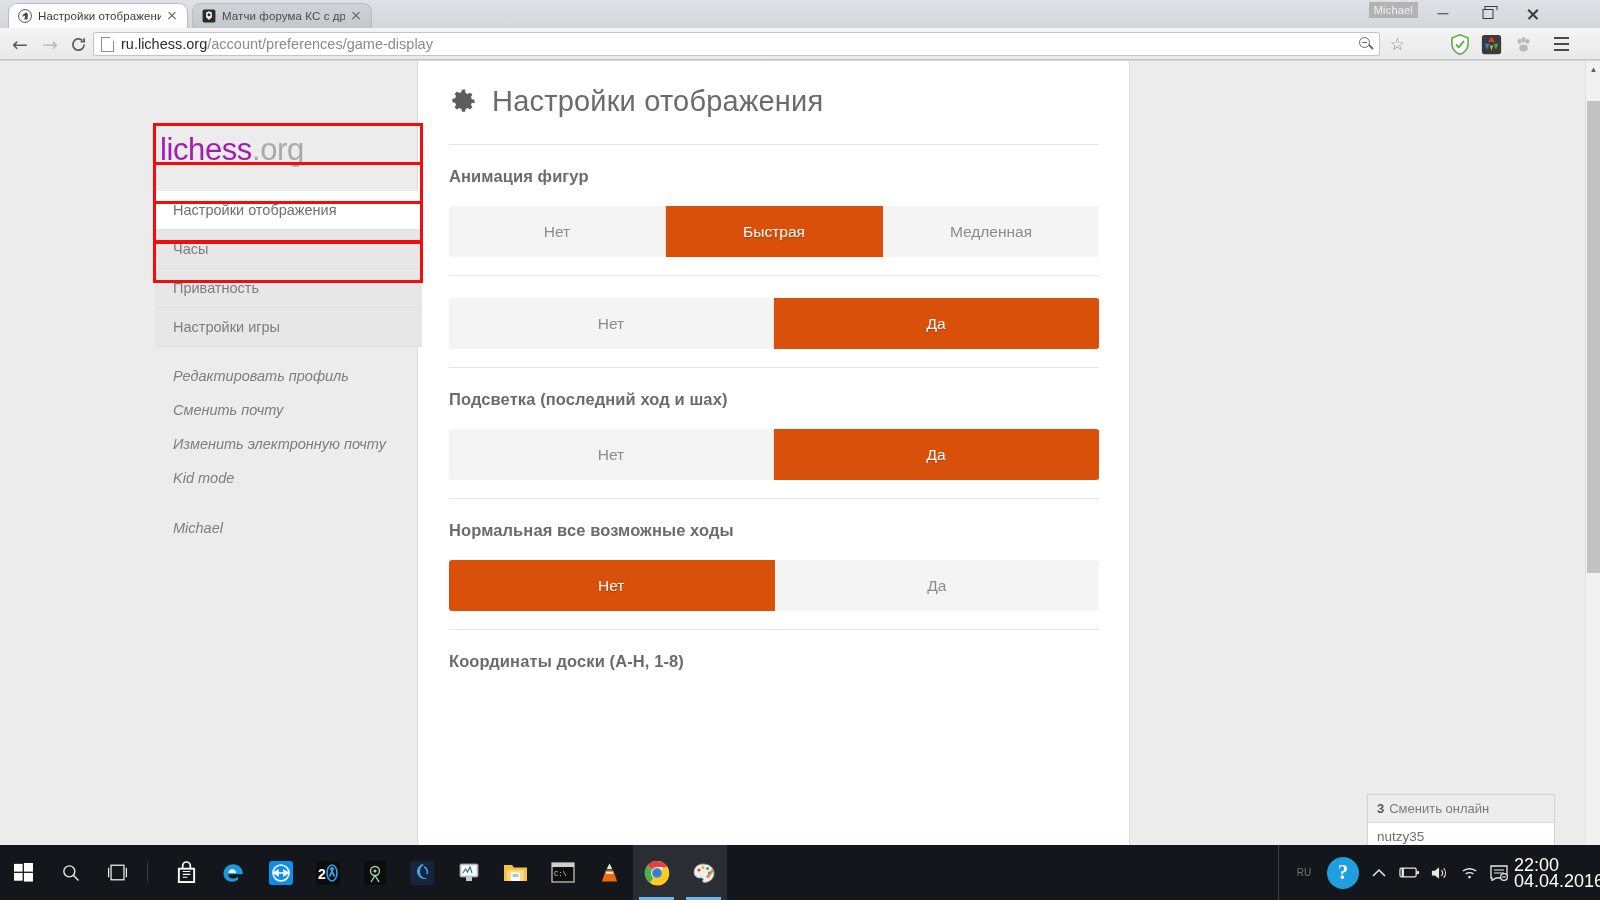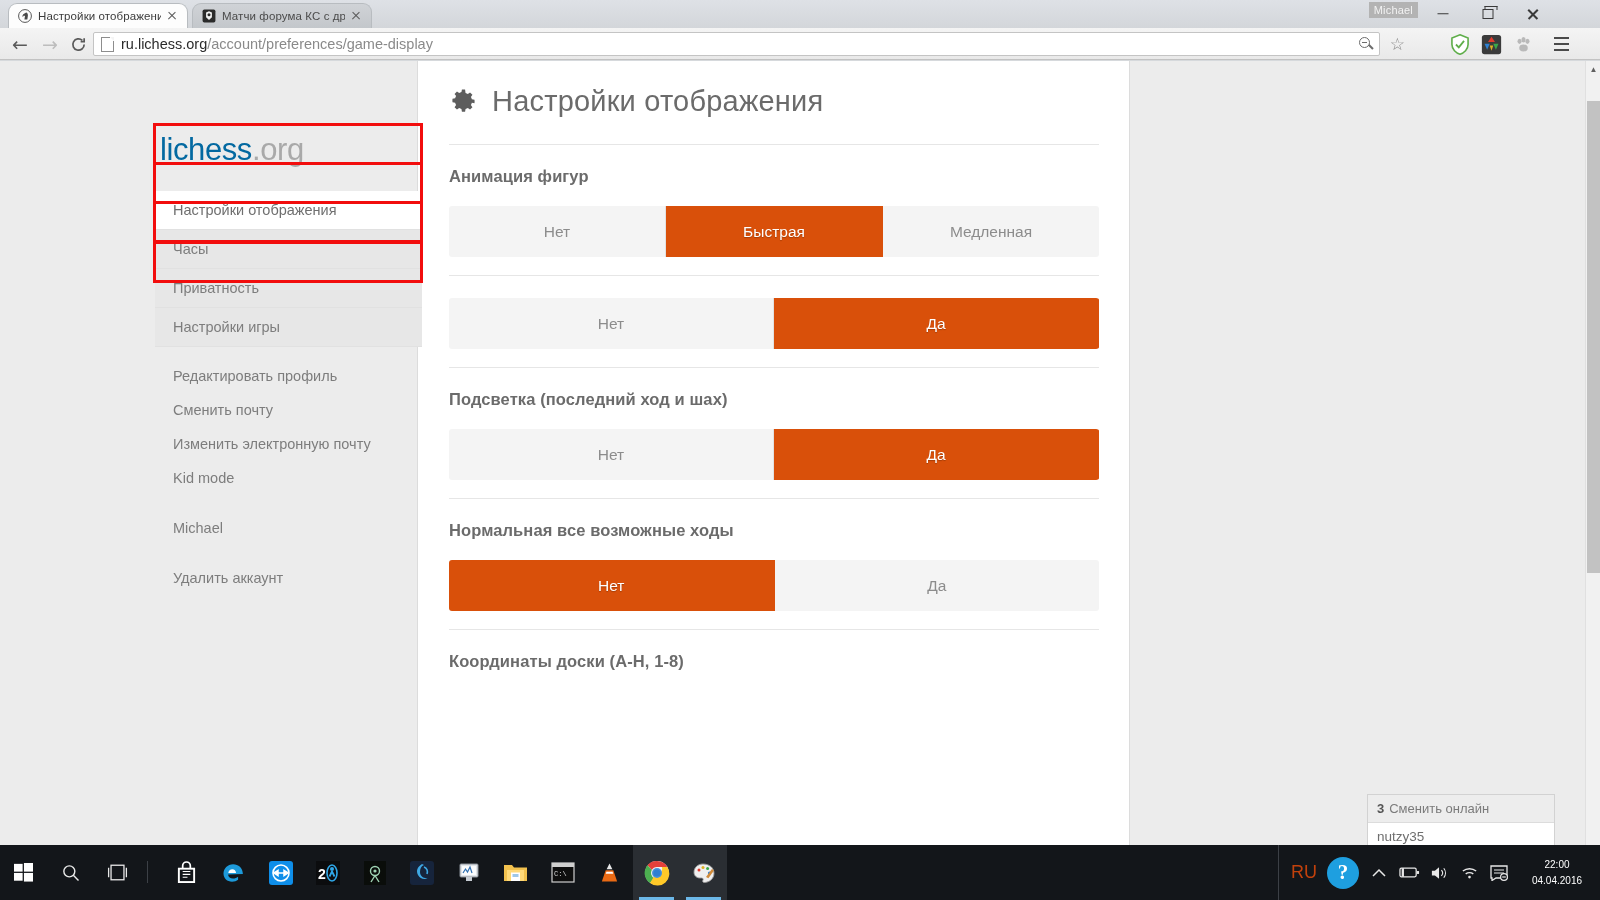--- a/index.html
+++ b/index.html
@@ -65,27 +65,27 @@
   #menu-icon .bar { width:15px; height:2px; background:#4a4a4a; margin:2px 0; }
 
   
   #viewport { position:absolute; left:0; top:61px; width:1600px; height:784px; background:#ffffff; overflow:hidden; }
   #page-bg { position:absolute; left:0; top:0; width:1585px; height:784px; background:#ececec; }
   #content-card { position:absolute; left:417px; top:0; width:713px; height:784px; background:#ffffff;
                   border-left:1px solid #dcdcdc; border-right:1px solid #dcdcdc; }
 
   #site-logo { position:absolute; left:160px; top:71px; font-size:31px; letter-spacing:-.4px;
                font-family:"Liberation Sans", sans-serif; }
-  #site-logo .a { color:#0369a1; } #site-logo .b { color:#a9a9a9; }
+  #site-logo .a { color:#a21caf; } #site-logo .b { color:#a9a9a9; }
 
   #sidebar { position:absolute; left:155px; top:130px; width:267px; }
   .side-item { display:block; height:39px; line-height:39px; padding-left:18px; font-size:14.5px;
                color:#7d7d7d; border-bottom:1px solid #e1e1e1; background:#e7e7e7; }
   .side-item.active { background:#ffffff; color:#6f6f6f; }
-  .side-plain { display:block; height:34px; line-height:34px; padding-left:18px; font-size:14.5px; color:#7d7d7d; }
+  .side-plain { display:block; height:34px; line-height:34px; padding-left:18px; font-size:14.5px; color:#7d7d7d;font-style:italic; }
 
   .redbox { position:absolute; border:3px solid #f20d0d; pointer-events:none; }
 
   
   #main { position:absolute; left:449px; top:0; width:650px; }
   #page-title { display:flex; align-items:center; gap:14px; padding-top:24px; padding-bottom:26px; }
   #gear-icon { width:29px; height:29px; flex:0 0 29px; color:#5d5d5d; }
   #page-title-text { font-size:29px; color:#6b6b6b; letter-spacing:.2px; }
   .sep { height:1px; background:#e6e6e6; }
 
@@ -113,22 +113,22 @@
   #pscroll .thumb { position:absolute; left:1px; top:40px; width:13px; height:472px; background:#c2c2c2; }
 
   
   #taskbar { position:absolute; left:0; top:845px; width:1600px; height:55px; background:#13161a; }
   .tb-item { position:absolute; top:0; width:47px; height:55px; display:flex; align-items:center; justify-content:center; }
   .tb-item.running { background:#2a2e33; }
   .tb-item.running:after { content:""; position:absolute; left:6px; bottom:0; width:35px; height:3px; background:#6bb7e8; }
   .tb-sep { position:absolute; top:16px; width:1px; height:22px; background:#3c4046; }
   #tray { position:absolute; right:0; top:0; height:55px; display:flex; align-items:center; }
   .tray-ic { width:30px; height:55px; display:flex; align-items:center; justify-content:center; color:#e8e8e8; }
-  #tray-lang { color:#c2410c; font-size:18px; width:36px; text-align:center; }
-  #clock { color:#fff; font-size:10px; text-align:center; line-height:16px; width:86px; }
+  #tray-lang { color:#737373; font-size:10px; width:36px; text-align:center; }
+  #clock { color:#fff; font-size:18px; text-align:left; line-height:16px; width:86px; }
   #showdesktop { width:8px; height:55px; border-left:1px solid #3c4046; }
   #help-circle { width:32px; height:32px; border-radius:50%; background:#1e9fe0; color:#fff;
                  display:flex; align-items:center; justify-content:center; font-size:21px; font-weight:bold;
                  font-family:"Liberation Serif", serif; }
   .ic-svg { display:block; }
 </style>
 </head>
 <body>
 
 <div id="browser-window">
@@ -236,21 +236,20 @@
       <a class="side-item">Приватность</a>
       <a class="side-item">Настройки игры</a>
       <div style="height:12px;"></div>
       <a class="side-plain">Редактировать профиль</a>
       <a class="side-plain">Сменить почту</a>
       <a class="side-plain">Изменить электронную почту</a>
       <a class="side-plain">Kid mode</a>
       <div style="height:16px;"></div>
       <a class="side-plain">Michael</a>
       <div style="height:16px;"></div>
-      <a class="side-plain">Удалить аккаунт</a>
     </div>
 
     <div class="redbox" style="left:153px; top:62px; width:270px; height:42px;"></div>
     <div class="redbox" style="left:153px; top:101px; width:270px; height:42px;"></div>
     <div class="redbox" style="left:153px; top:140px; width:270px; height:42px;"></div>
     <div class="redbox" style="left:153px; top:180px; width:270px; height:42px;"></div>
 
     <div id="main">
 
       <div id="page-title">

